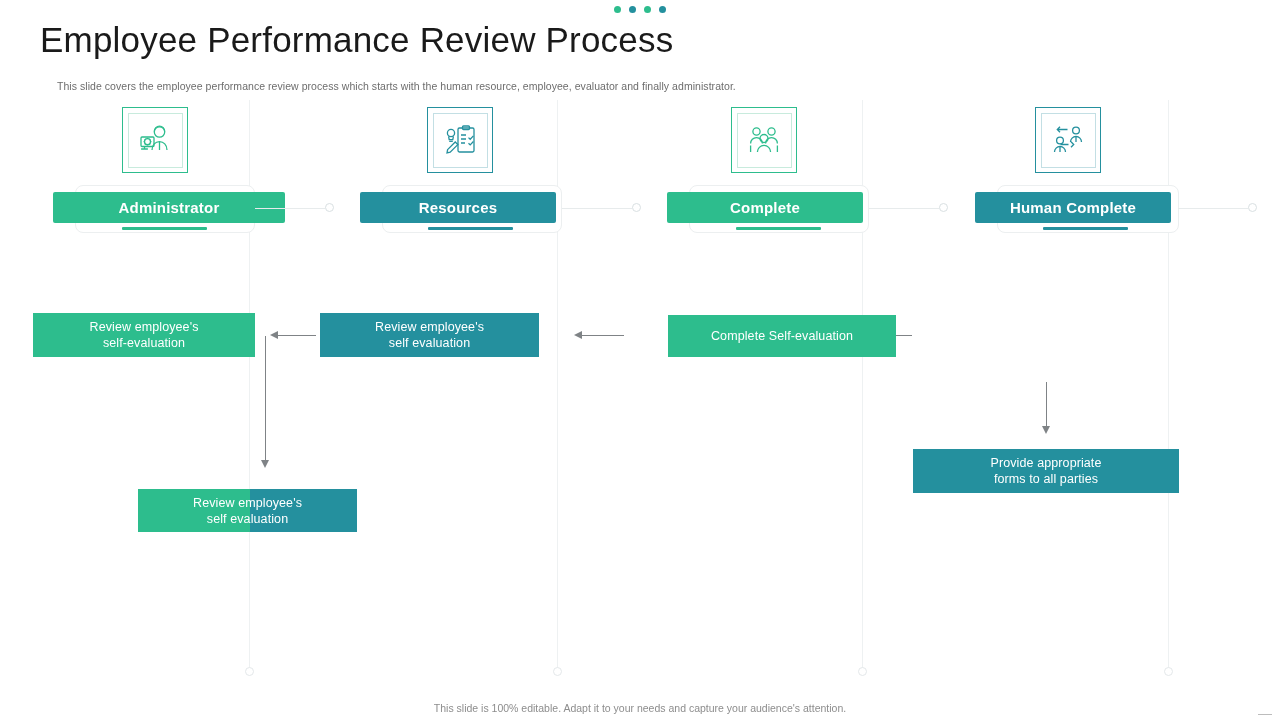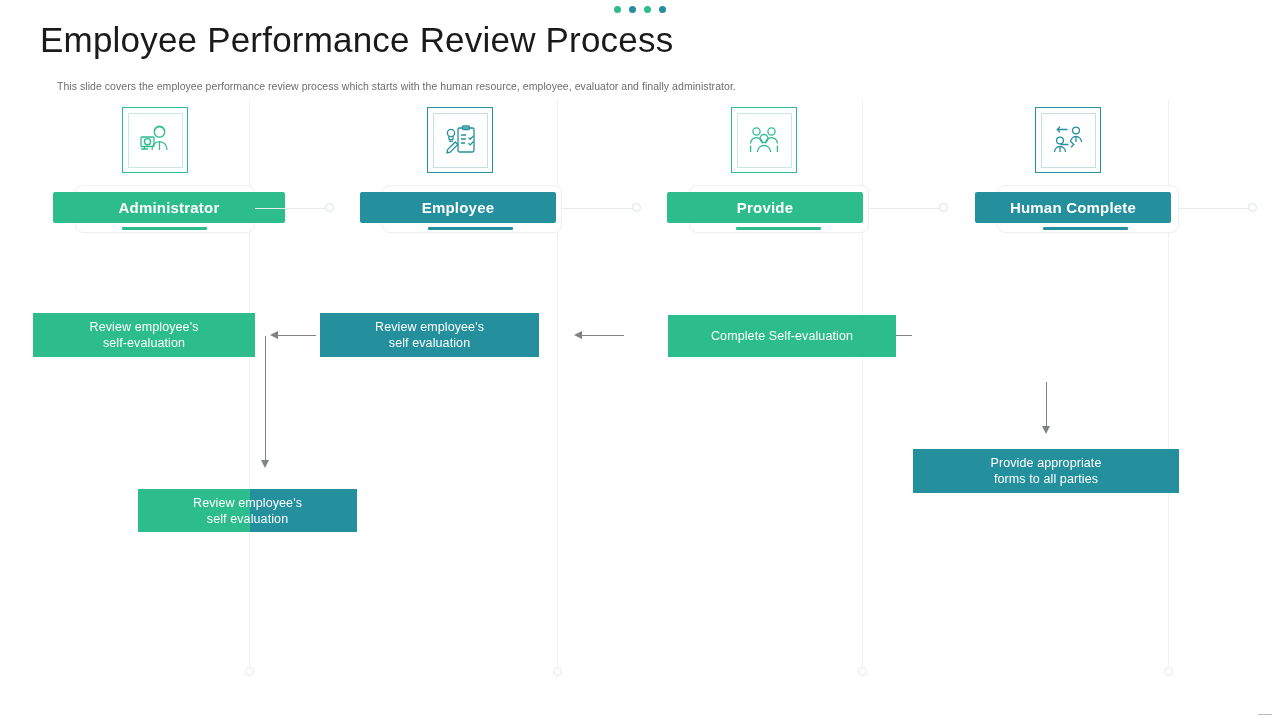--- a/index.html
+++ b/index.html
@@ -163,21 +163,21 @@
           <circle cx="11" cy="13" r="3.6"></circle>
           <path d="M8.6 16.3l.6 3.4h3.6l.6-3.4"></path>
           <path d="M9.2 21.3h3.6"></path>
           <path d="M7.6 29.6l7.6-7.6 2.6 2.6-7.6 7.6-3.2.7z"></path>
         </svg>
       </span>
     </div>
   </div>
   <div class="hcard" style="left:382px; top:185px; width:180px;"></div>
   <div class="hbar" style="left:360px; top:192px; width:196px; background:#24909e;">
-    <span>Employee</span>
+    <span>Resources</span>
   </div>
   <div class="hunder" style="left:428px; top:227px; width:85px; background:#24909e;"></div>
   <div class="hconn" style="left:562px; top:208px; width:70px;"></div>
   <div class="hring" style="left:632px; top:203px;"></div>
 
   <div class="iconbox" style="left:731px; top:107px; border-color:#2dbd8d;">
     <div class="inner" style="border-color:#c8ebdd;">
       <span>
         <svg width="40" height="40" viewBox="0 0 40 40" fill="none" stroke="#2dbd8d" stroke-width="1.3">
           <circle cx="12.5" cy="11.5" r="3.6"></circle>
@@ -186,21 +186,21 @@
           <path d="M21.6 23.5c0-3.3 2.6-5.9 5.9-5.9s5.9 2.6 5.9 5.9"></path>
           <circle cx="20" cy="18.5" r="4"></circle>
           <path d="M13.4 32c0-3.6 3-6.6 6.6-6.6s6.6 3 6.6 6.6"></path>
           <path d="M6.6 32v-6.6M33.4 32v-6.6"></path>
         </svg>
       </span>
     </div>
   </div>
   <div class="hcard" style="left:689px; top:185px; width:180px;"></div>
   <div class="hbar" style="left:667px; top:192px; width:196px; background:#2dbd8d;">
-    <span>Provide</span>
+    <span>Complete</span>
   </div>
   <div class="hunder" style="left:736px; top:227px; width:85px; background:#2dbd8d;"></div>
   <div class="hconn" style="left:869px; top:208px; width:70px;"></div>
   <div class="hring" style="left:939px; top:203px;"></div>
 
   <div class="iconbox" style="left:1035px; top:107px; border-color:#24909e;">
     <div class="inner" style="border-color:#c3dfe4;">
       <span>
         <svg width="40" height="40" viewBox="0 0 40 40" fill="none" stroke="#24909e" stroke-width="1.3">
           <circle cx="28" cy="10.5" r="3.4"></circle>
@@ -266,15 +266,16 @@
   <div class="arr-v" style="left:1046px; top:382px; height:46px;"></div>
   <div class="head-d" style="left:1042px; top:426px;"></div>
 
   <div class="pbox" style="left:913px; top:449px; width:266px; height:44px; background:#24909e;">
     <span class="ptext">
       <span>Provide appropriate</span><br>
       <span>forms to all parties</span>
     </span>
   </div>
 
+  <div class="footer">This slide is 100% editable. Adapt it to your needs and capture your audience's attention.</div>
   <div class="foot-tick"></div>
 
 </div>
 
 </body></html>

